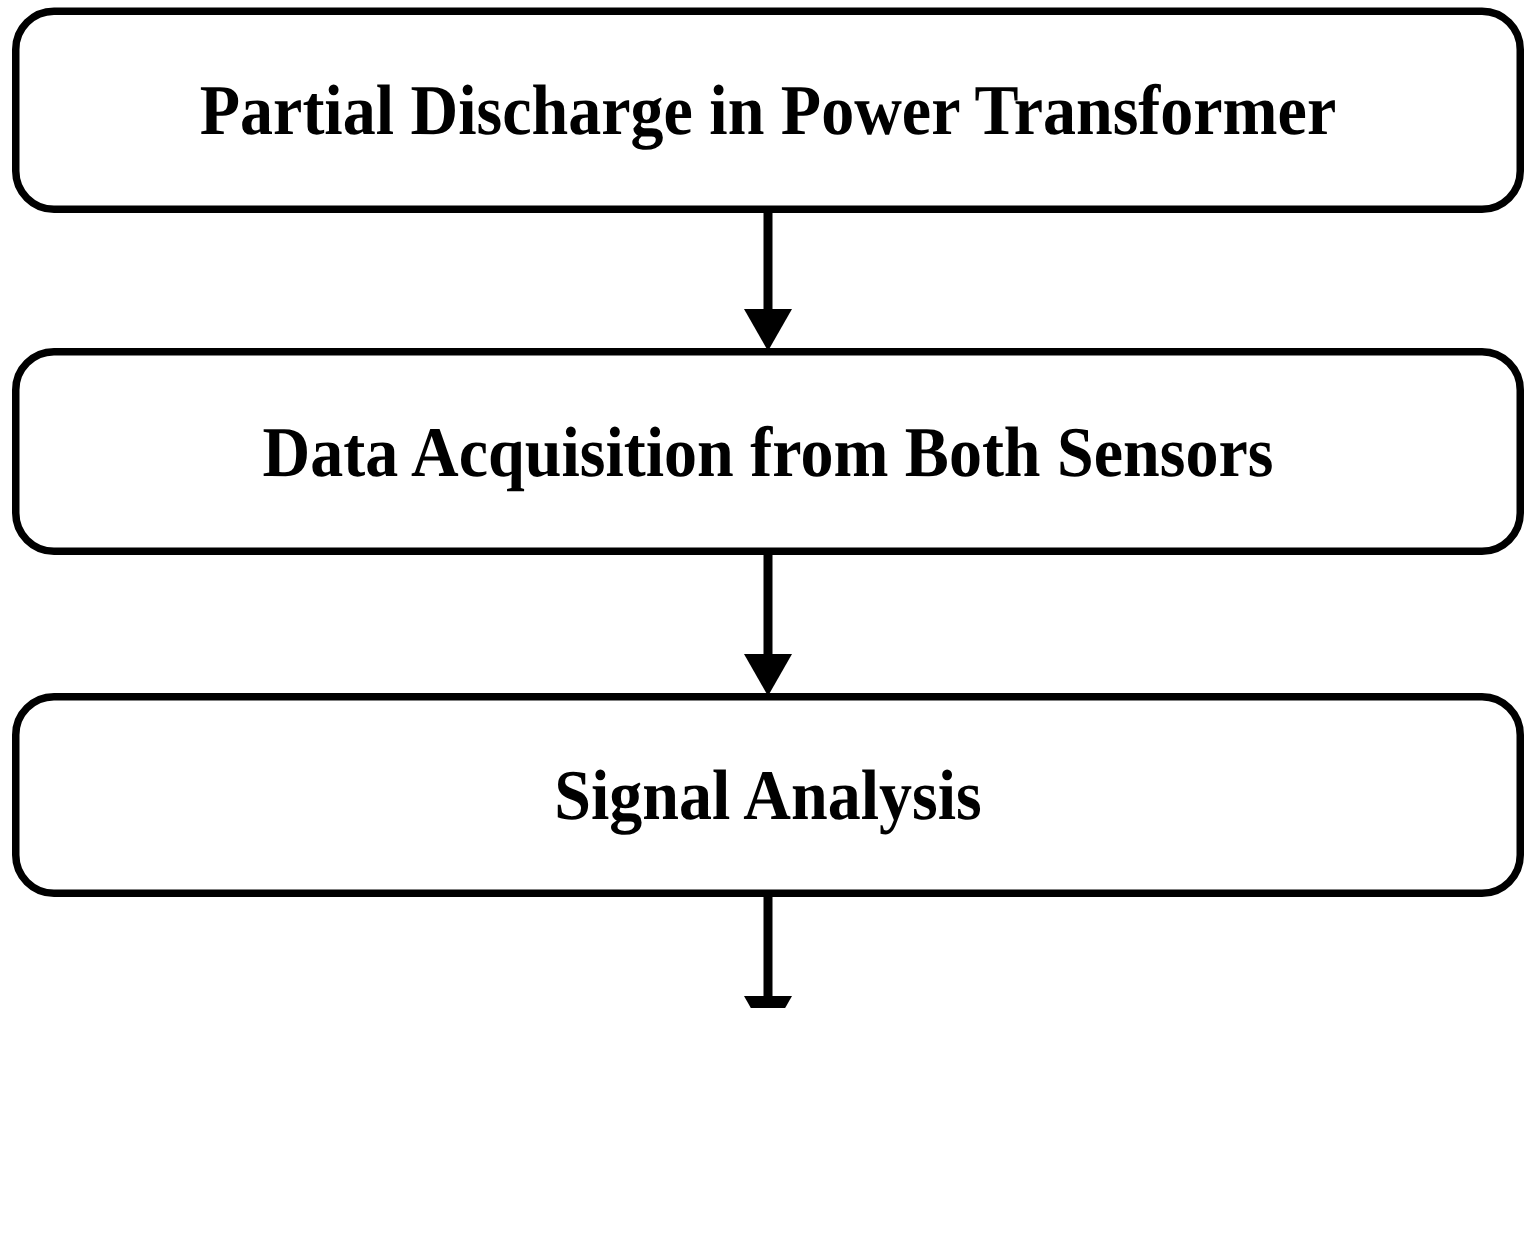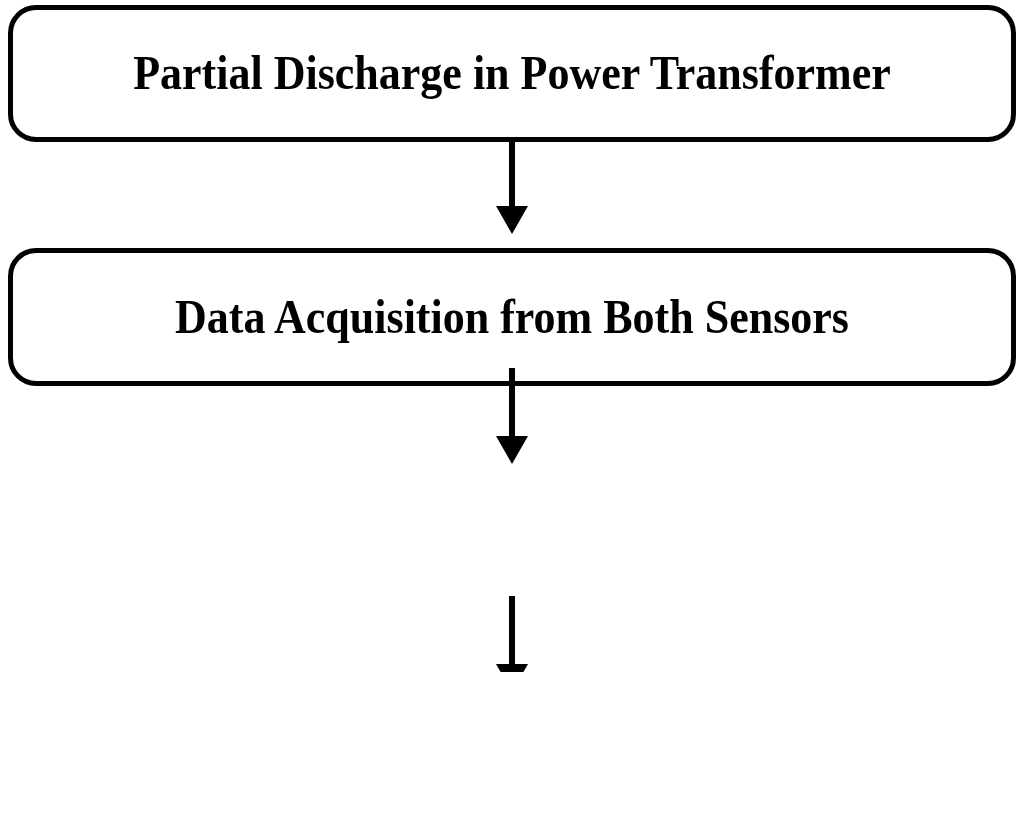--- a/index.html
+++ b/index.html
@@ -29,21 +29,21 @@
   }
   .flow-node .node-label {
     font-weight: bold;
     font-size: 44px;
     color: #000000;
     white-space: nowrap;
     letter-spacing: 0px;
     transform: scale(1.0, 1.08);
   }
   #node-0 { top: 5px;   height: 137px; }
-  #node-1 { top: 248px; height: 138px; }
+  #node-1 { top: 232px; height: 138px; }
   #node-2 { top: 462px; height: 136px; }
   #node-3 { top: 690px; height: 142px; }
 
   .flow-arrow {
     position: absolute;
     left: 492px;
     width: 40px;
   }
   #arrow-0 { top: 140px; height: 94px; }
   #arrow-1 { top: 368px; height: 96px; }
@@ -70,20 +70,23 @@
     <span class="node-label">Data Acquisition from Both Sensors</span>
   </div>
 
   <div class="flow-arrow" id="arrow-1">
     <svg viewBox="0 0 40 96" xmlns="http://www.w3.org/2000/svg" aria-hidden="true">
       <line x1="20" y1="0" x2="20" y2="72" stroke="#000000" stroke-width="6"></line>
       <polygon points="4,68 36,68 20,96" fill="#000000"></polygon>
     </svg>
   </div>
 
+  <div class="flow-node" id="node-2">
+    <span class="node-label">Signal Analysis</span>
+  </div>
 
   <div class="flow-arrow" id="arrow-2">
     <svg viewBox="0 0 40 96" xmlns="http://www.w3.org/2000/svg" aria-hidden="true">
       <line x1="20" y1="0" x2="20" y2="72" stroke="#000000" stroke-width="6"></line>
       <polygon points="4,68 36,68 20,96" fill="#000000"></polygon>
     </svg>
   </div>
 
 
 </div>

